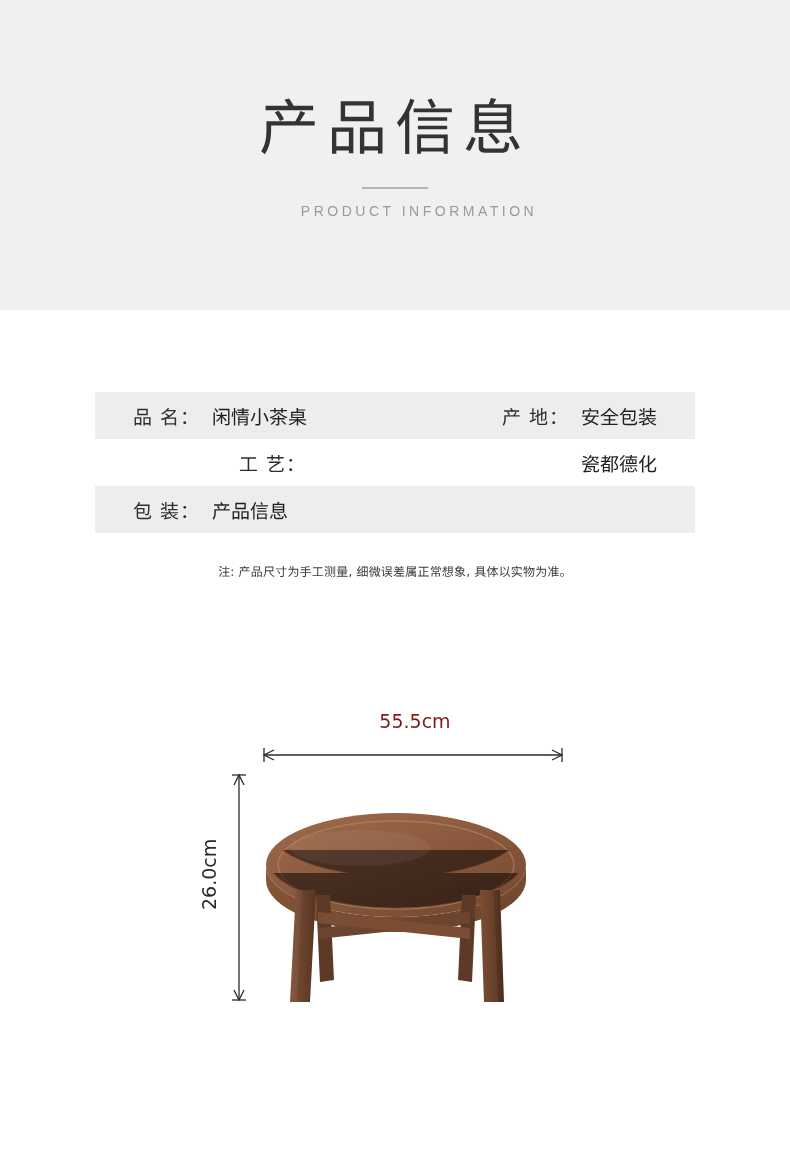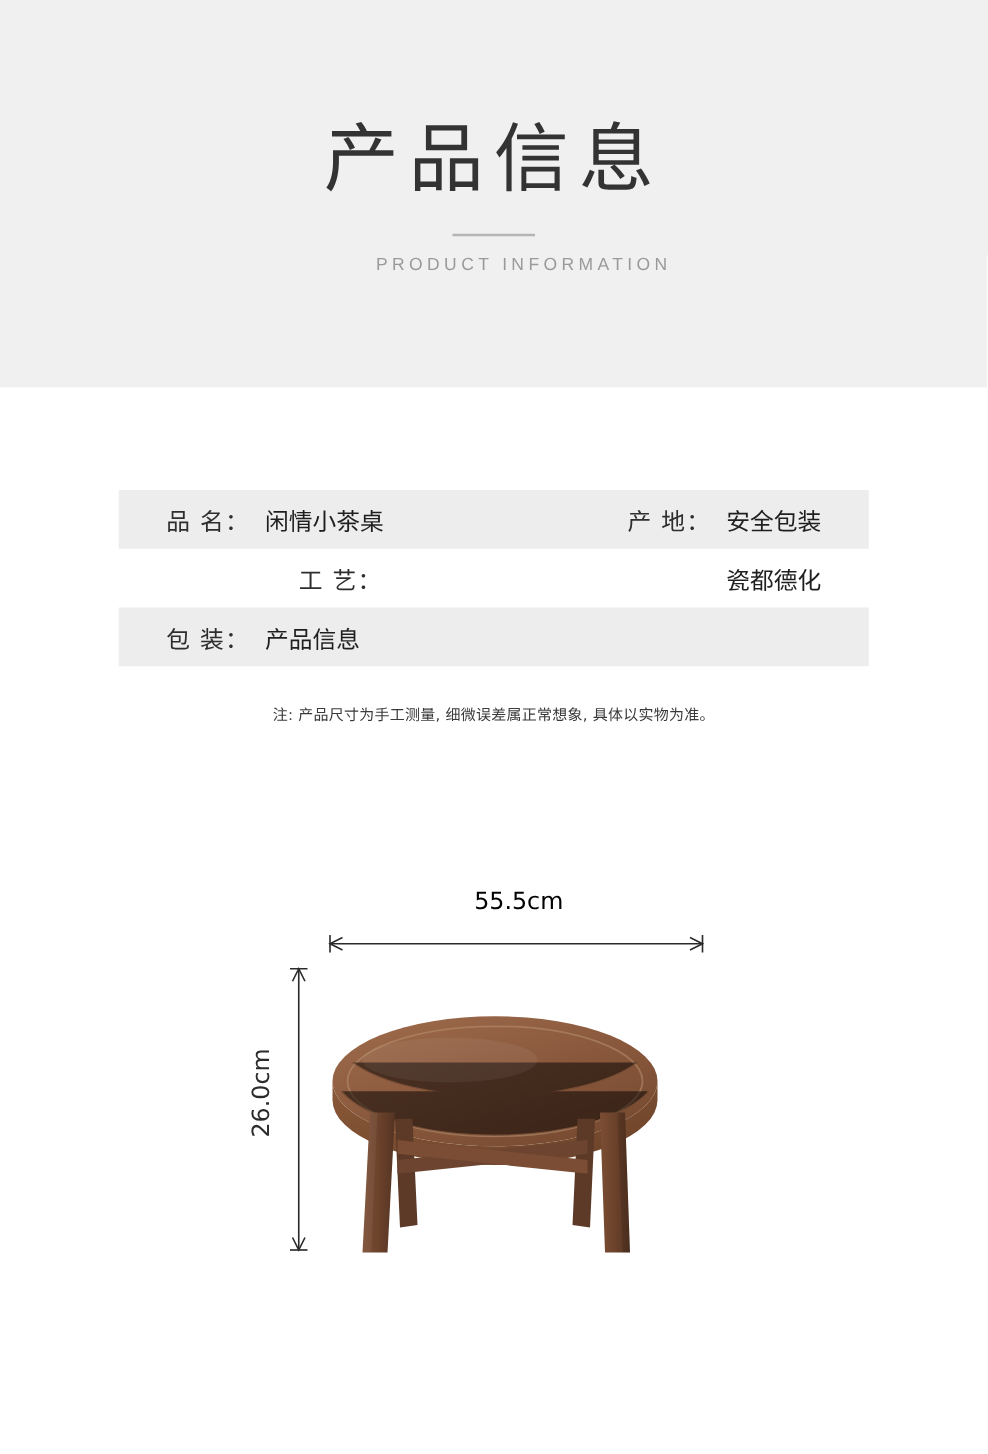--- a/index.html
+++ b/index.html
@@ -111,21 +111,21 @@
     width: 790px;
     height: 380px;
   }
   .dim-top-label {
     position: absolute;
     left: 350px;
     top: 20px;
     width: 130px;
     text-align: center;
     font-size: 19px;
-    color: #000000;
+    color: #7f1d1d;
     font-family: "DejaVu Sans", "Liberation Sans", sans-serif;
   }
   .dim-left-label {
     position: absolute;
     left: 196px;
     top: 196px;
     width: 26px;
     font-size: 19px;
     color: #2b2b2b;
     transform: rotate(-90deg);

